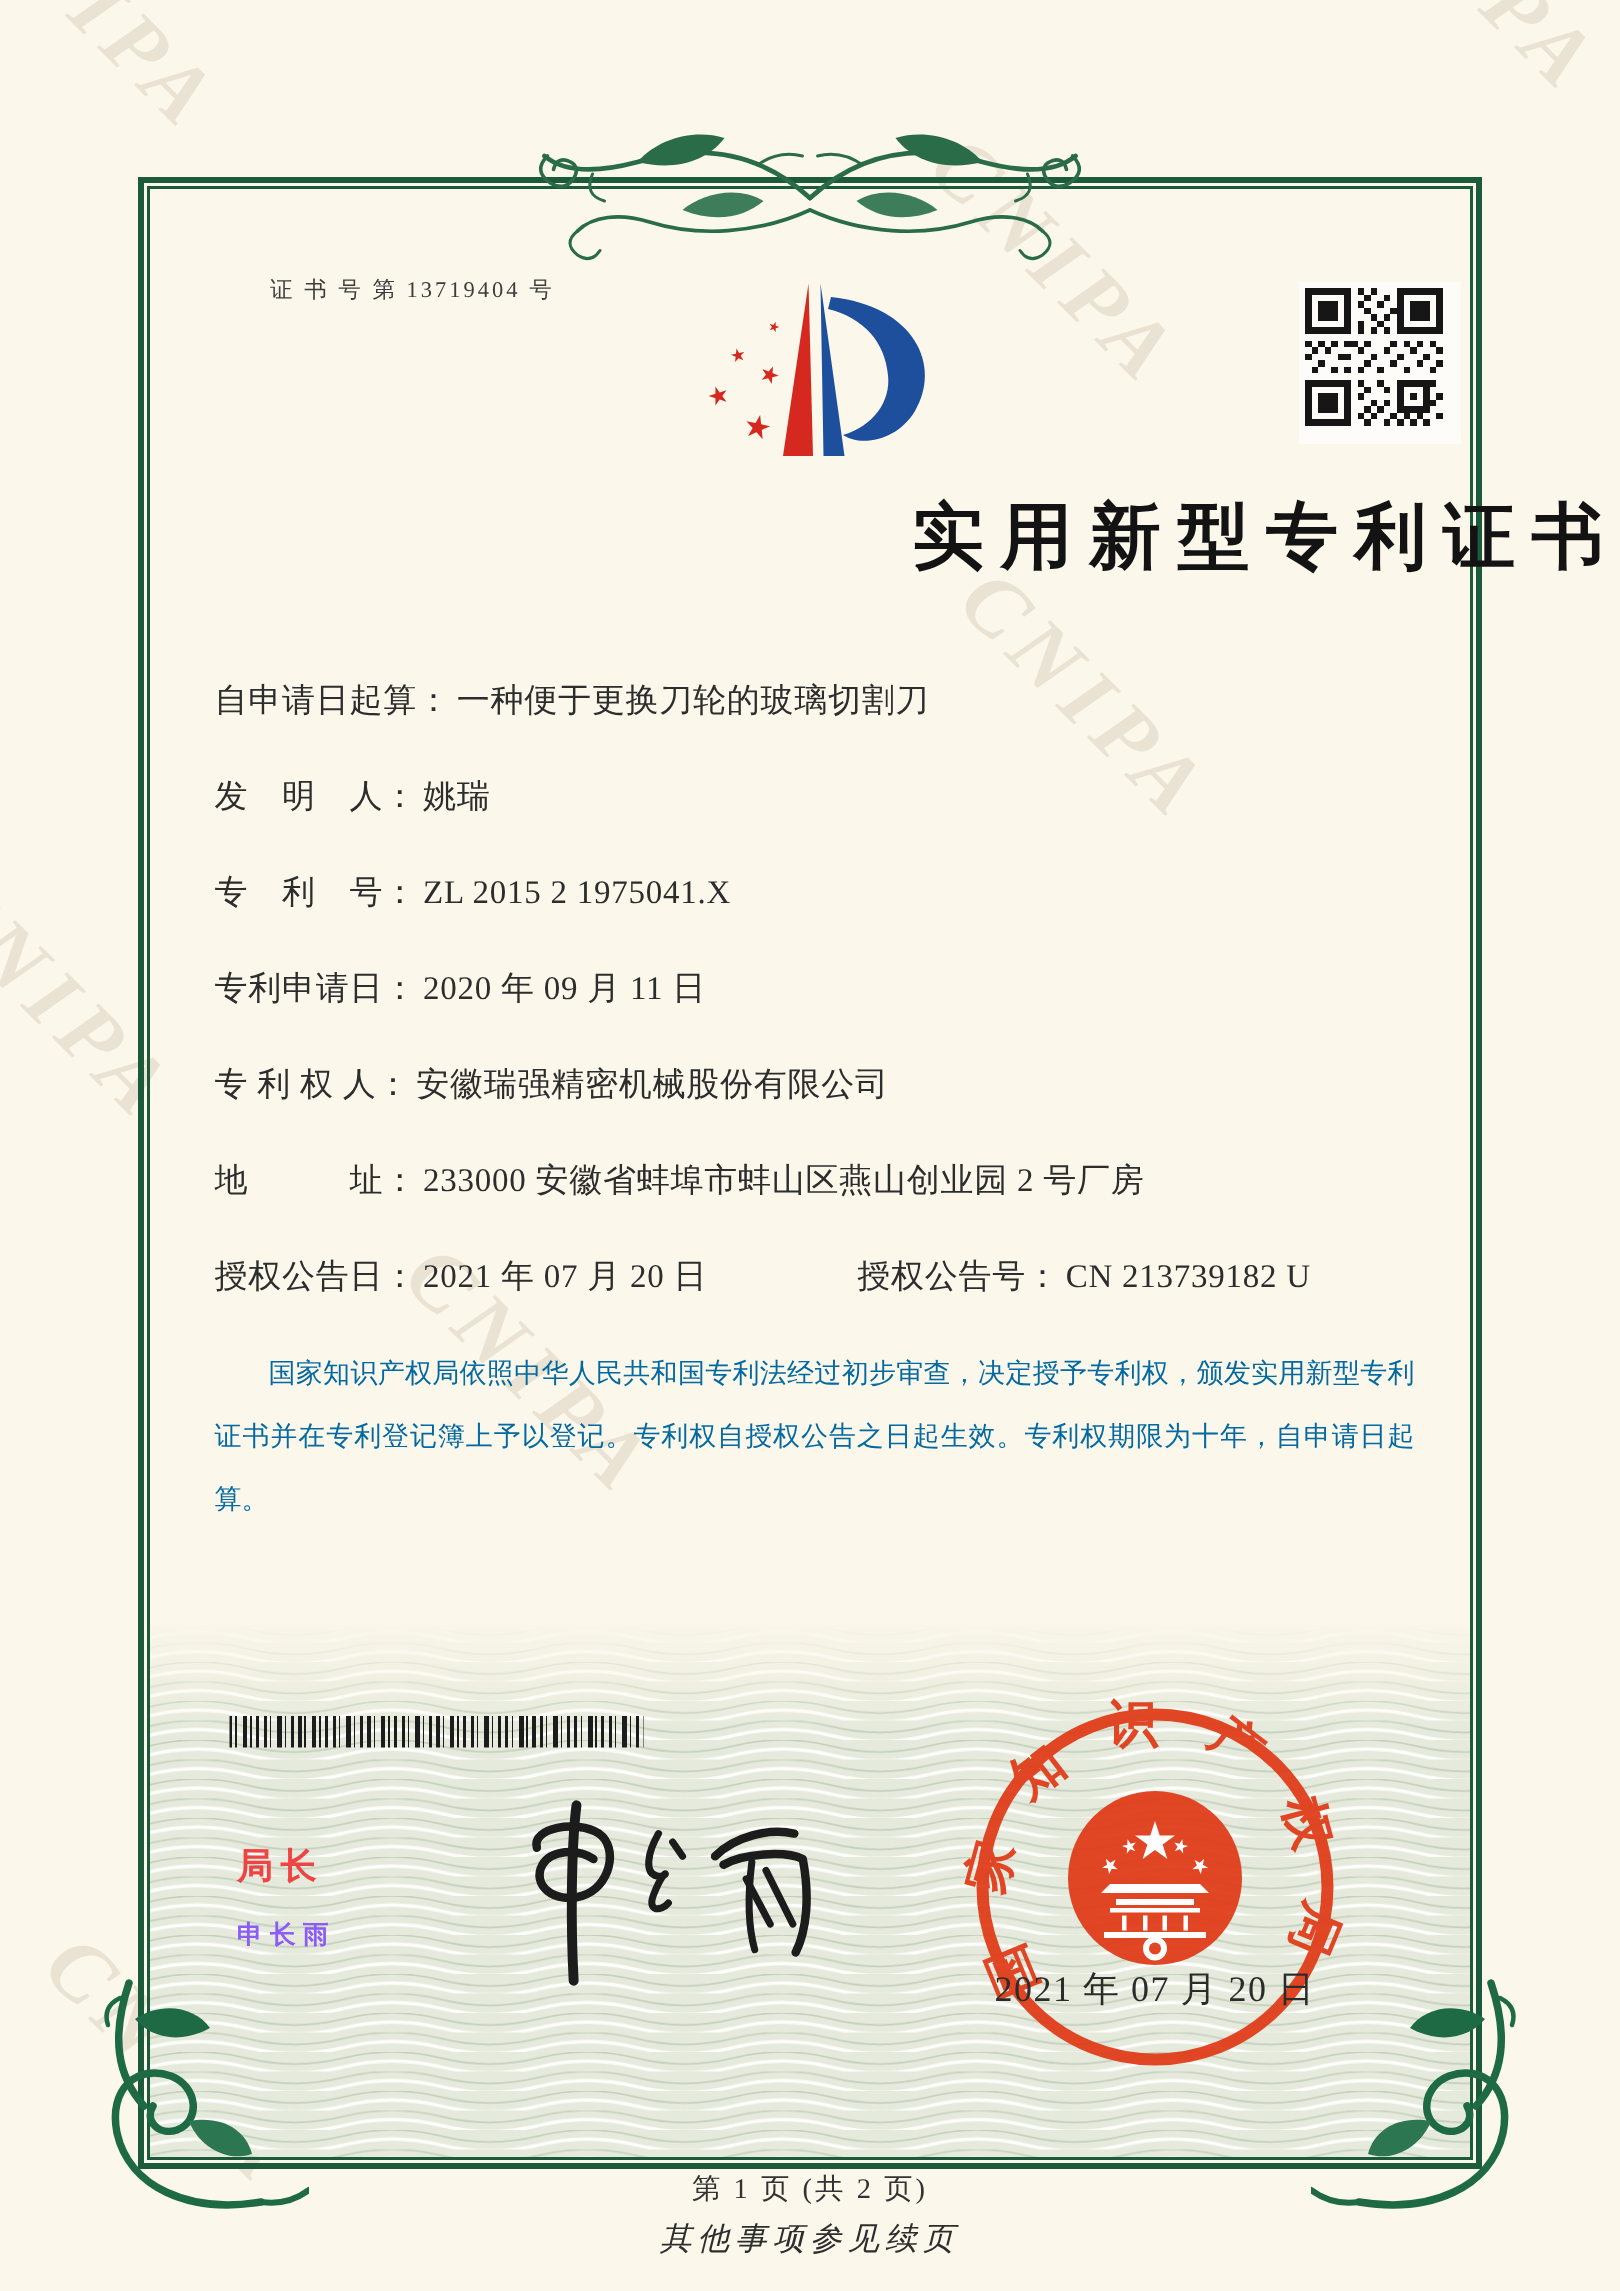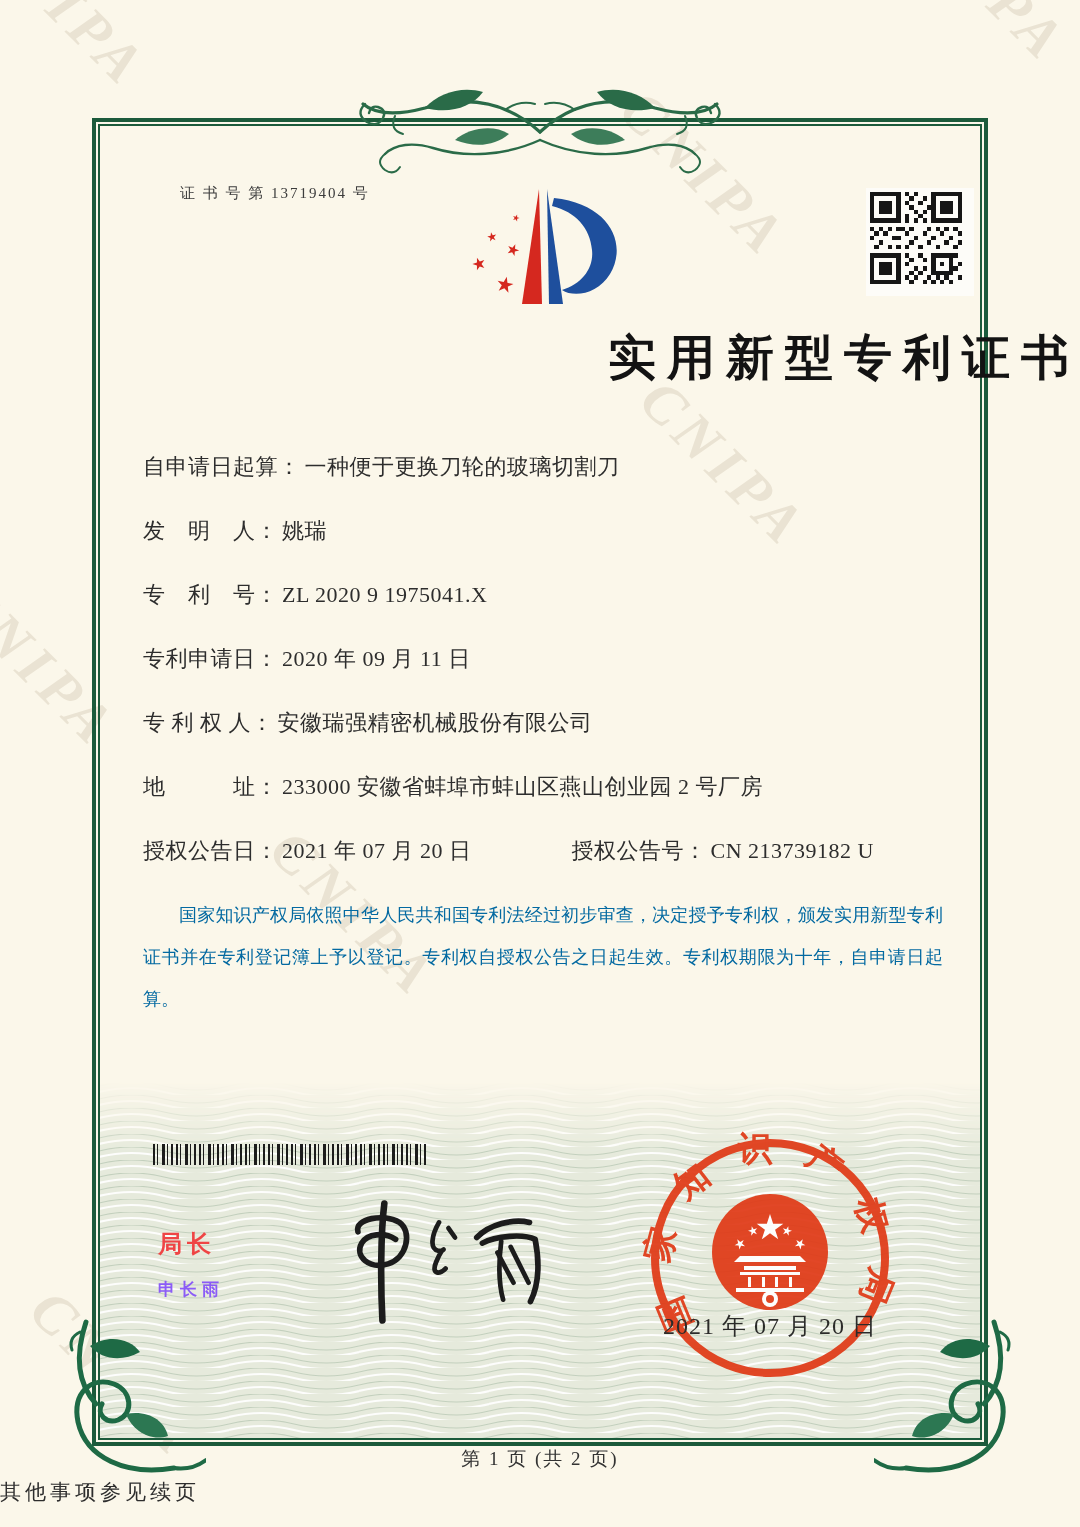--- a/index.html
+++ b/index.html
@@ -43,22 +43,22 @@
                 font-family:"Liberation Sans","DejaVu Sans",sans-serif;font-weight:600;}
   .signer-name{position:absolute;left:158px;top:1278px;font-size:17px;color:#8b5cf6;letter-spacing:5px;
                font-family:"Liberation Sans","DejaVu Sans",sans-serif;font-weight:600;}
   .signature{position:absolute;left:308px;top:1196px;width:262px;height:132px;}
   
   .seal{position:absolute;left:620px;top:1108px;width:300px;height:300px;opacity:0.93;}
   .seal text{font-family:"Liberation Serif","DejaVu Serif",serif;}
   
   .page-info{position:absolute;left:0;right:0;top:1398px;text-align:center;font-size:19px;color:#333;
              letter-spacing:2px;margin-top:48px;}
-  .footer-note{position:absolute;left:0;right:0;top:1478px;text-align:left;font-size:21px;color:#2d2d2d;
-               letter-spacing:4px;}
+  .footer-note{position:absolute;left:0;right:0;top:1478px;text-align:center;font-size:21px;color:#2d2d2d;
+               letter-spacing:4px;font-style:italic;}
 </style>
 </head>
 <body>
 
 <svg width="0" height="0" style="position:absolute" aria-hidden="true">
   <defs>
     <path id="star" d="M0,-10 L2.25,-3.09 L9.51,-3.09 L3.63,1.18 L5.88,8.09 L0,3.82 L-5.88,8.09 L-3.63,1.18 L-9.51,-3.09 L-2.25,-3.09 Z"></path>
   </defs>
 </svg>
 
@@ -182,21 +182,21 @@
   <div class="title">实用新型专利证书</div>
 
   <div class="fields">
     <div class="frow" style="top:0">
       <span class="lbl">自申请日起算：</span><span>一种便于更换刀轮的玻璃切割刀</span>
     </div>
     <div class="frow" style="top:64px">
       <span class="lbl">发　明　人：</span><span>姚瑞</span>
     </div>
     <div class="frow" style="top:128px">
-      <span class="lbl">专　利　号：</span><span>ZL 2020 9 1975041.X</span>
+      <span class="lbl">专　利　号：</span><span>ZL 2015 2 1975041.X</span>
     </div>
     <div class="frow" style="top:192px">
       <span class="lbl">专利申请日：</span><span>2020 年 09 月 11 日</span>
     </div>
     <div class="frow" style="top:256px">
       <span class="lbl">专 利 权 人：</span><span>安徽瑞强精密机械股份有限公司</span>
     </div>
     <div class="frow" style="top:320px">
       <span class="lbl">地　　　址：</span><span>233000 安徽省蚌埠市蚌山区燕山创业园 2 号厂房</span>
     </div>

